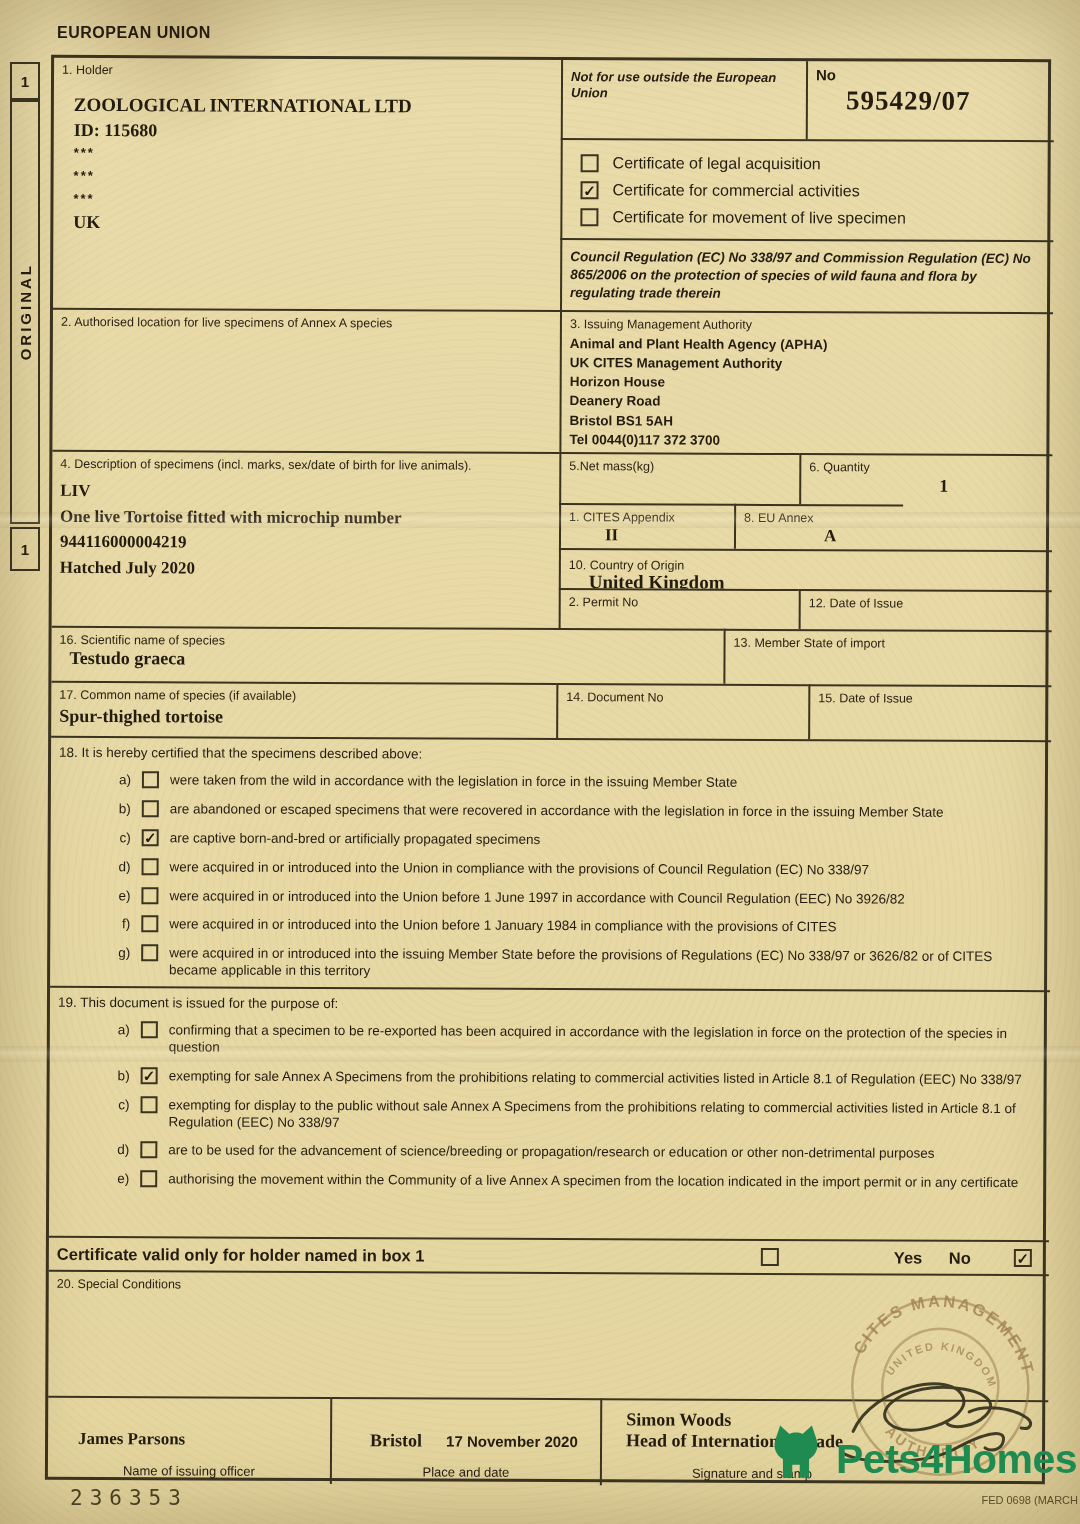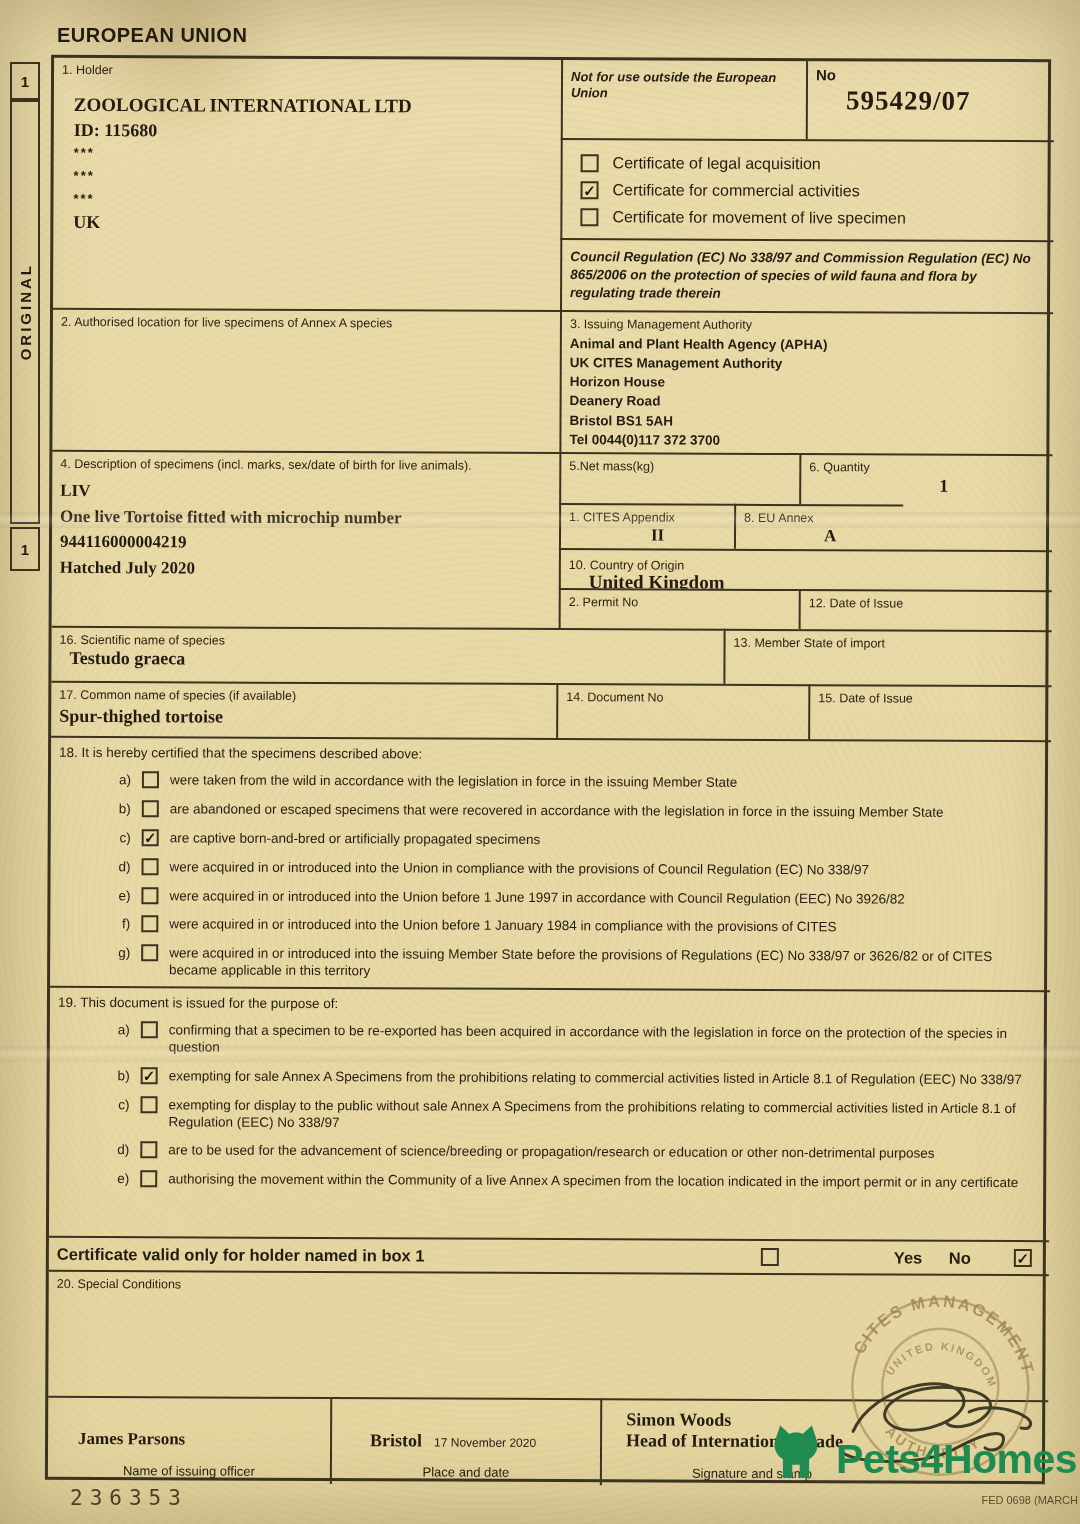--- a/index.html
+++ b/index.html
@@ -10,21 +10,21 @@
   html,body{width:1080px;height:1524px}
   body{font-family:"Liberation Sans",sans-serif;color:var(--ink)}
   #doc{position:relative;width:1080px;height:1524px;overflow:hidden;
     background:
       radial-gradient(circle at 16% 2%, rgba(125,92,42,.20), rgba(125,92,42,0) 7%),
       repeating-radial-gradient(circle at 45% 60%, rgba(150,125,70,.045) 0 2px, transparent 2px 7px),
       linear-gradient(#eadcab,#e5d6a0);
     box-shadow:inset 0 0 90px rgba(92,70,25,.35);}
   .crease{position:absolute;left:0;width:100%;height:16px;opacity:.55;pointer-events:none;
     background:linear-gradient(180deg, rgba(90,70,35,.14), rgba(255,250,225,.30) 45%, rgba(90,70,35,.12));}
-  .eu-title{position:absolute;left:57px;top:24px;font-size:20px;font-weight:bold;letter-spacing:.5px}
+  .eu-title{position:absolute;left:57px;top:24px;font-size:16px;font-weight:bold;letter-spacing:.5px}
   
   .tabbox{position:absolute;border:2.5px solid var(--line);display:flex;align-items:center;justify-content:center;
     font-size:15px;font-weight:bold}
   .strip-label{writing-mode:vertical-rl;transform:rotate(180deg);font-weight:bold;font-size:15px;letter-spacing:3px}
   
   .form{position:absolute;left:48px;top:57px;width:1000px;height:1425px;border:3px solid var(--line);transform:rotate(.25deg)}
   .cell{position:absolute;border-left:2.5px solid var(--line);border-top:2.5px solid var(--line);padding:5px 8px;overflow:hidden}
   .cell.x0{border-left:none}.cell.y0{border-top:none}
   .lbl{font-size:12.5px;line-height:1.2;color:#2c2413}
   .val-serif{font-family:"Liberation Serif",serif;font-weight:bold}
@@ -146,21 +146,21 @@
     <div class="cell" style="left:507px;top:392px;width:240px;height:51px">
       <div class="lbl">5.Net mass(kg)</div>
       <div class="val-serif" style="font-size:17px"></div>
     </div>
     <div class="cell" style="left:747px;top:392px;width:253px;height:51px">
       <div class="lbl">6. Quantity</div>
       <div class="val-serif" style="font-size:18px;margin-left:130px">1</div>
     </div>
     <div class="cell" style="left:507px;top:443px;width:175px;height:45px">
       <div class="lbl">1. CITES Appendix</div>
-      <div class="val-serif" style="font-size:17px;margin-left:82px">II</div>
+      <div class="val-serif" style="font-size:17px;margin-left:36px">II</div>
     </div>
     <div class="cell" style="left:682px;top:443px;width:169px;height:45px">
       <div class="lbl">8. EU Annex</div>
       <div class="val-serif" style="font-size:17px;margin-left:80px">A</div>
     </div>
     <div class="cell" style="left:507px;top:488px;width:493px;height:40px">
       <div class="lbl" style="display:inline-block">10. Country of Origin</div>
       <div class="val-serif" style="font-size:19px;margin-left:20px;margin-top:-2px">United Kingdom</div>
     </div>
     <div class="cell" style="left:507px;top:528px;width:240px;height:40px">
@@ -295,23 +295,23 @@
 
     <div class="cell x0" style="left:0;top:1212px;width:1000px;height:126px">
       <div class="lbl">20. Special Conditions</div>
     </div>
 
     <div class="cell x0" style="left:0;top:1338px;width:282px;height:87px">
       <div class="val-serif" style="font-size:17px;margin:26px 0 0 22px">James Parsons</div>
       <div class="sig-label">Name of issuing officer</div>
     </div>
     <div class="cell" style="left:282px;top:1338px;width:270px;height:87px">
-      <div style="margin:26px 0 16px 30px;display:flex;gap:12px;align-items:baseline">
+      <div style="margin:26px 0 16px 30px;display:flex;gap:24px;align-items:baseline">
         <span class="val-serif" style="font-size:18px">Bristol</span>
-        <span style="font-size:12px;font-weight:normal">17 November 2020</span>
+        <span style="font-size:15px;font-weight:bold">17 November 2020</span>
       </div>
       <div class="sig-label">Place and date</div>
     </div>
     <div class="cell" style="left:552px;top:1338px;width:448px;height:87px">
       <div class="val-serif" style="font-size:18px;margin:4px 0 0 16px">Simon Woods</div>
       <div class="val-serif" style="font-size:18px;margin-left:16px">Head of International Trade</div>
       <div class="sig-label" style="text-align:left;padding-left:90px">Signature and stamp</div>
     </div>
 
     <svg class="stamp" width="230" height="230" viewBox="0 0 230 230">

